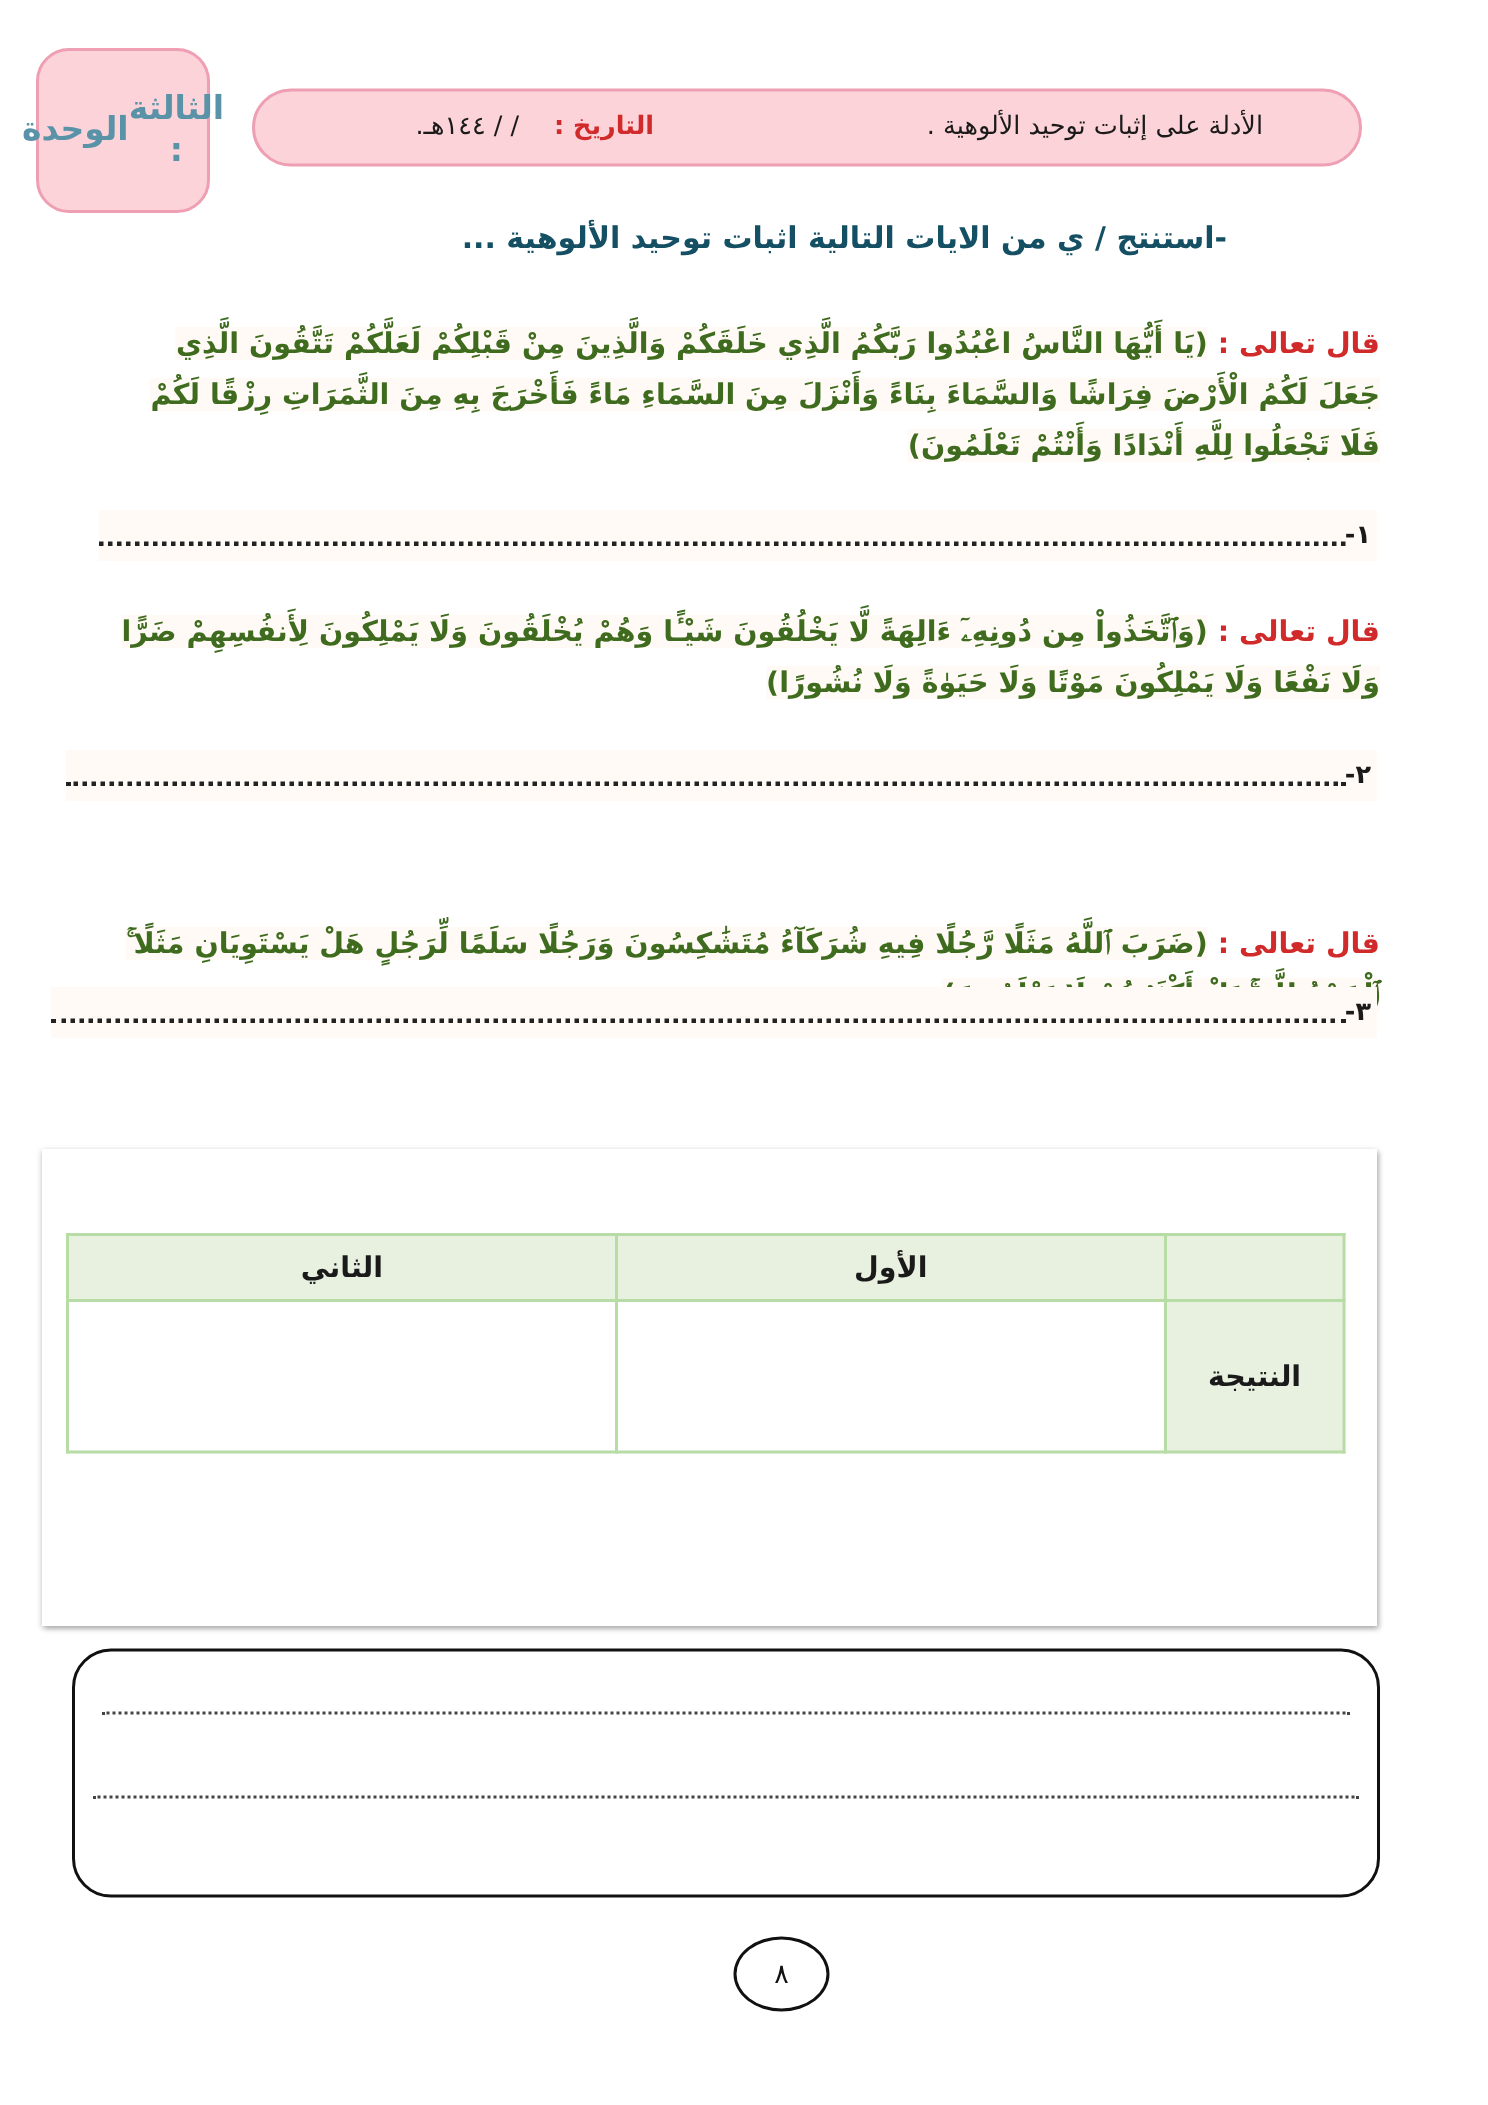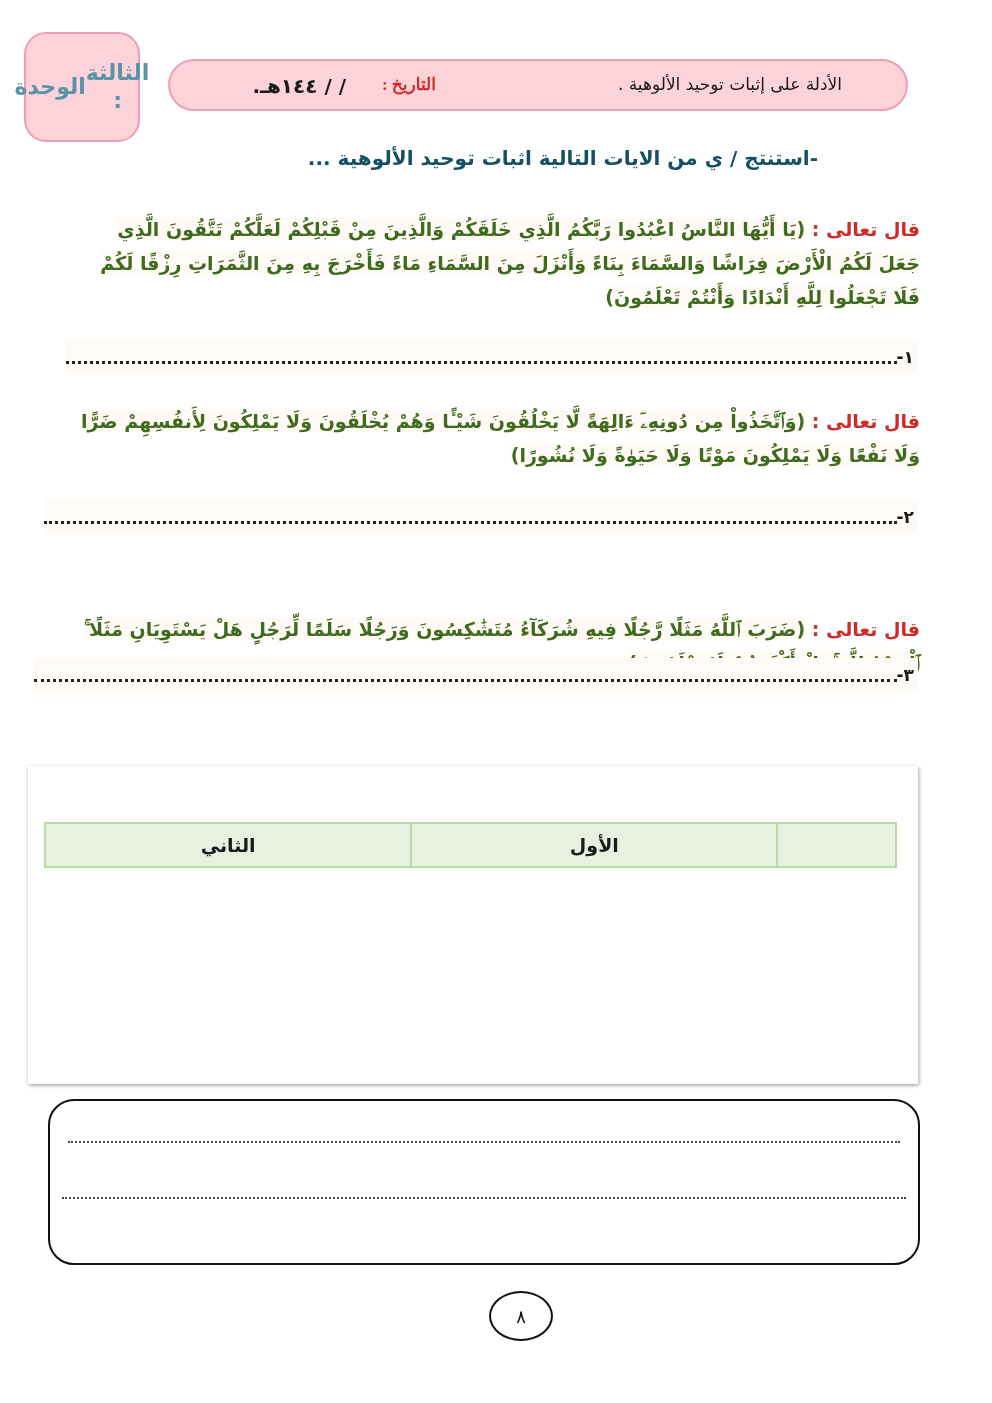--- a/index.html
+++ b/index.html
@@ -10,22 +10,22 @@
   
   .unit-badge { left:24px; top:32px; width:112px; height:106px; background:#fbd3d9;
     border:2px solid #ef9fb3; border-radius:22px; display:flex; flex-direction:row;
     align-items:center; justify-content:center; color:#5a93a8; font-weight:bold;
     font-size:22px; line-height:28px; text-align:center; }
 
   
   .header-pill { left:168px; top:59px; width:740px; height:52px; background:#fbd3d9;
     border:2px solid #ef9fb3; border-radius:28px; box-sizing:border-box; direction:rtl; }
   .header-title { position:absolute; right:64px; top:13px; font-size:17px; font-weight:normal; color:#1a1a1a; }
-  .date-label { position:absolute; right:470px; top:13px; font-size:17px; font-weight:bold; color:#d12a2a;font-family:Liberation Serif, serif; }
-  .date-value { position:absolute; right:560px; top:13px; font-size:20px; font-weight:bold; color:#1a1a1a; }
+  .date-label { position:absolute; right:470px; top:13px; font-size:17px; font-weight:bold; color:#d12a2a; }
+  .date-value { position:absolute; right:560px; top:13px; font-size:17px; font-weight:normal; color:#1a1a1a; }
 
   
   .instruction { right:174px; top:146px; font-size:20px; font-weight:bold; color:#144f63; direction:rtl; }
 
   
   .verse { left:70px; width:850px; direction:rtl; text-align:right; font-size:19px;
     font-weight:bold; color:#3f6b1f; line-height:34px; }
   .verse .say { color:#d12a2a; }
   .verse-text { background:#fffaf5; }
 
@@ -103,20 +103,25 @@
 </div>
 
 <div class="abs compare-box">
   <table class="compare-table">
     <tbody>
         <tr>
       <th class="corner"></th>
       <th class="col">الأول</th>
       <th class="col">الثاني</th>
     </tr>
+    <tr>
+      <td class="rowhead">النتيجة</td>
+      <td></td>
+      <td></td>
+    </tr>
   </tbody>
     </table>
 </div>
 
 <div class="abs notes-box">
   <div class="note-line" style="left:18px; right:18px; top:40px;"></div>
   <div class="note-line" style="left:12px; right:12px; top:96px;"></div>
 </div>
 
 <div class="abs page-num">

